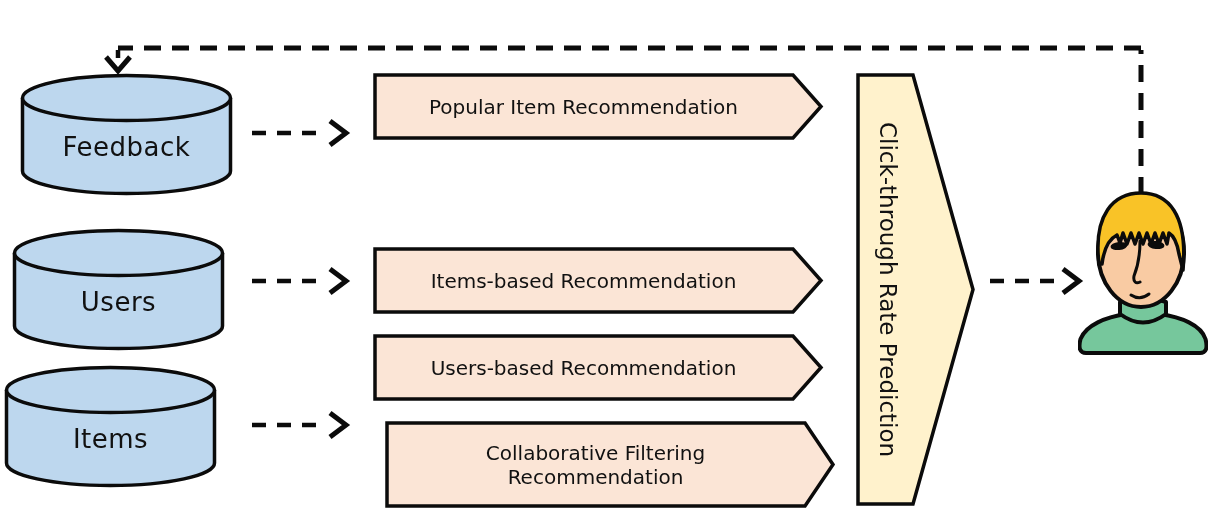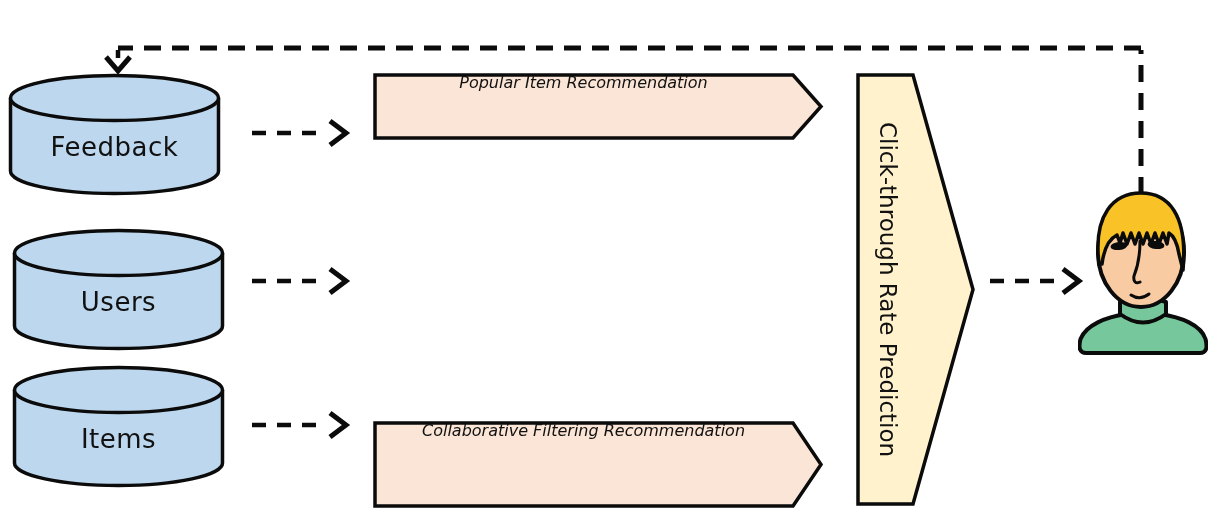--- a/index.html
+++ b/index.html
@@ -18,26 +18,26 @@
   .db { width:213px; height:123px; }
   .db-shape { fill:var(--db_fill); stroke:var(--outline); stroke-width:3.5; }
   .db-label {
     position:absolute; inset:0;
     display:flex; align-items:center; justify-content:center;
     padding-top:24px; font-size:26px; letter-spacing:0.5px;
   }
 
   
   .rec { left:373px; width:451px; height:67px; }
-  .rec.tall { height:87px; }
+  .rec.tall { height:87px;margin-left:12px; }
   .rec-shape { fill:var(--rec_fill); stroke:var(--outline); stroke-width:3.5; }
   .rec-label {
     position:absolute; inset:0;
-    display:flex; align-items:flex-start; justify-content:center;
-    padding-right:30px; font-size:16px; text-align:center; line-height:1.2;font-style:italic;
+    display:flex; align-items:center; justify-content:center;
+    padding-right:30px; font-size:20px; text-align:center; line-height:1.2;
   }
   .rec-label span { display:inline-block; max-width:330px; }
 
   
   .agg { left:856px; top:73px; width:119px; height:433px; }
   .agg-shape { fill:var(--agg_fill); stroke:var(--outline); stroke-width:3.5; }
   .agg-label {
     position:absolute; left:0; top:0; width:64px; height:100%;
     display:flex; align-items:center; justify-content:center;
     writing-mode:vertical-rl; font-size:23px; white-space:nowrap;
@@ -52,55 +52,71 @@
   .p-skin { fill:var(--skin); stroke:var(--outline); stroke-width:4; }
   .p-hair { fill:var(--hair); stroke:var(--outline); stroke-width:3.5; stroke-linejoin:round; }
   .p-line { stroke:var(--outline); stroke-width:3; fill:none; stroke-linecap:round; }
   .p-eye { fill:var(--outline); }
 </style>
 </head>
 <body>
 
 <div id="canvas">
 
-  <div class="abs db" style="left:8px; top:73px;">
+  <div class="abs db" style="left:20px; top:73px;">
     <svg width="213" height="123" viewBox="0 0 213 123">
       <path class="db-shape" d="M2.5,25 L2.5,98 A104,22.5 0 0 0 210.5,98 L210.5,25"></path>
       <ellipse class="db-shape" cx="106.5" cy="25" rx="104" ry="22.5"></ellipse>
     </svg>
     <div class="db-label">Feedback</div>
   </div>
 
   <div class="abs db" style="left:12px; top:228px;">
     <svg width="213" height="123" viewBox="0 0 213 123">
       <path class="db-shape" d="M2.5,25 L2.5,98 A104,22.5 0 0 0 210.5,98 L210.5,25"></path>
       <ellipse class="db-shape" cx="106.5" cy="25" rx="104" ry="22.5"></ellipse>
     </svg>
     <div class="db-label">Users</div>
   </div>
 
-  <div class="abs db" style="left:12px; top:365px;">
+  <div class="abs db" style="left:4px; top:365px;">
     <svg width="213" height="123" viewBox="0 0 213 123">
       <path class="db-shape" d="M2.5,25 L2.5,98 A104,22.5 0 0 0 210.5,98 L210.5,25"></path>
       <ellipse class="db-shape" cx="106.5" cy="25" rx="104" ry="22.5"></ellipse>
     </svg>
     <div class="db-label">Items</div>
   </div>
 
   <div class="abs rec" style="top:73px;">
     <svg width="451" height="67" viewBox="0 0 451 67">
       <path class="rec-shape" d="M2,2 L420,2 L448,33.5 L420,65 L2,65 Z"></path>
     </svg>
     <div class="rec-label">
         <span>Popular Item Recommendation</span>
       </div>
   </div>
 
 
+  <div class="abs rec" style="top:247px;">
+    <svg width="451" height="67" viewBox="0 0 451 67">
+      <path class="rec-shape" d="M2,2 L420,2 L448,33.5 L420,65 L2,65 Z"></path>
+    </svg>
+    <div class="rec-label">
+        <span>Items-based Recommendation</span>
+      </div>
+  </div>
 
+  <div class="abs rec" style="top:334px;">
+    <svg width="451" height="67" viewBox="0 0 451 67">
+      <path class="rec-shape" d="M2,2 L420,2 L448,33.5 L420,65 L2,65 Z"></path>
+    </svg>
+    <div class="rec-label">
+        <span>Users-based Recommendation</span>
+      </div>
+  </div>
 
   <div class="abs rec tall" style="top:421px;">
     <svg width="451" height="87" viewBox="0 0 451 87">
       <path class="rec-shape" d="M2,2 L420,2 L448,43.5 L420,85 L2,85 Z"></path>
     </svg>
     <div class="rec-label">
         <span>Collaborative Filtering Recommendation</span>
       </div>
   </div>
 

